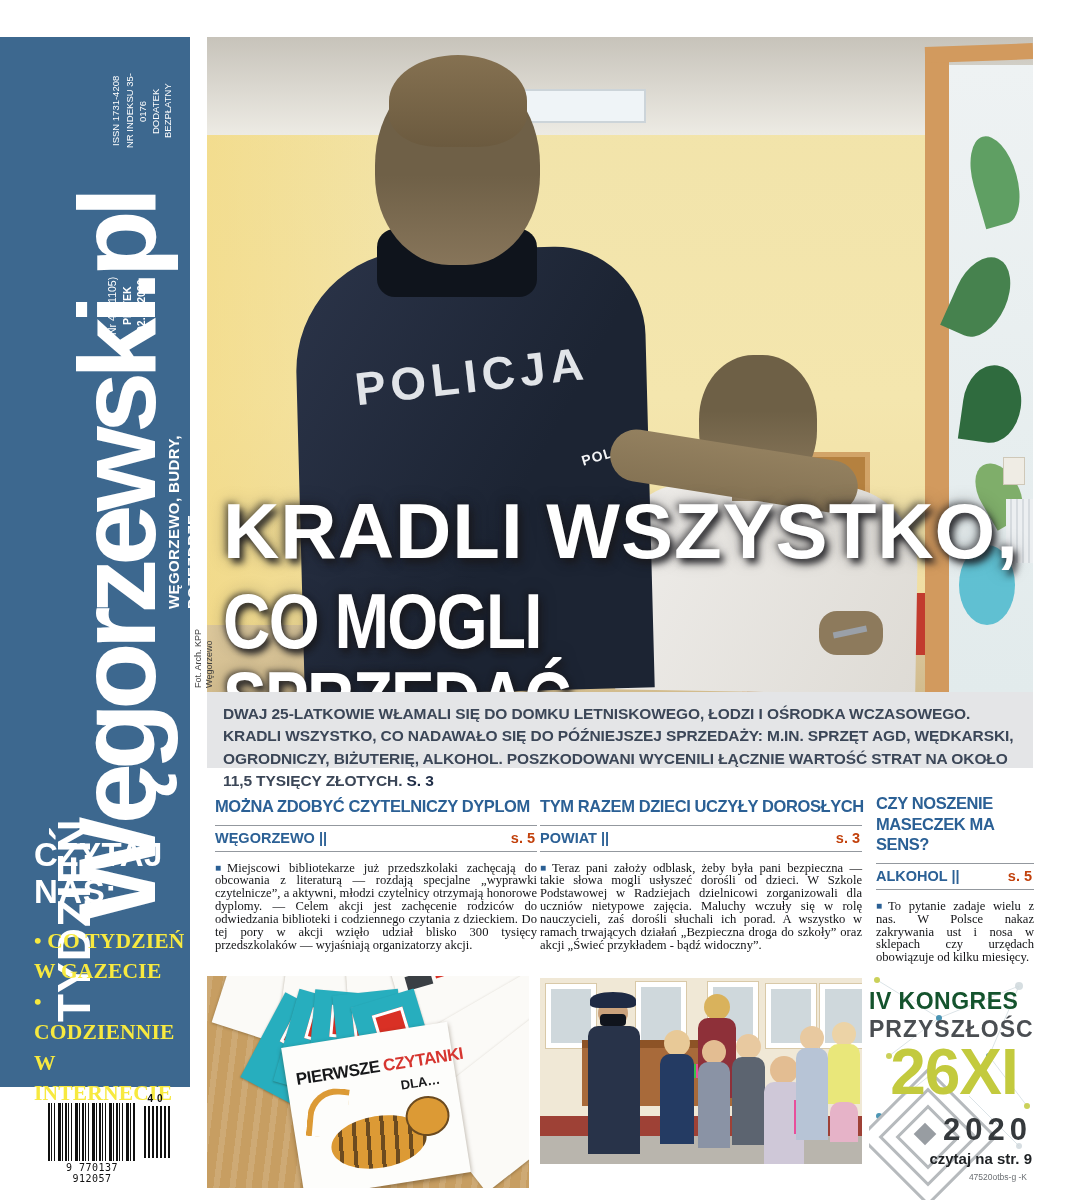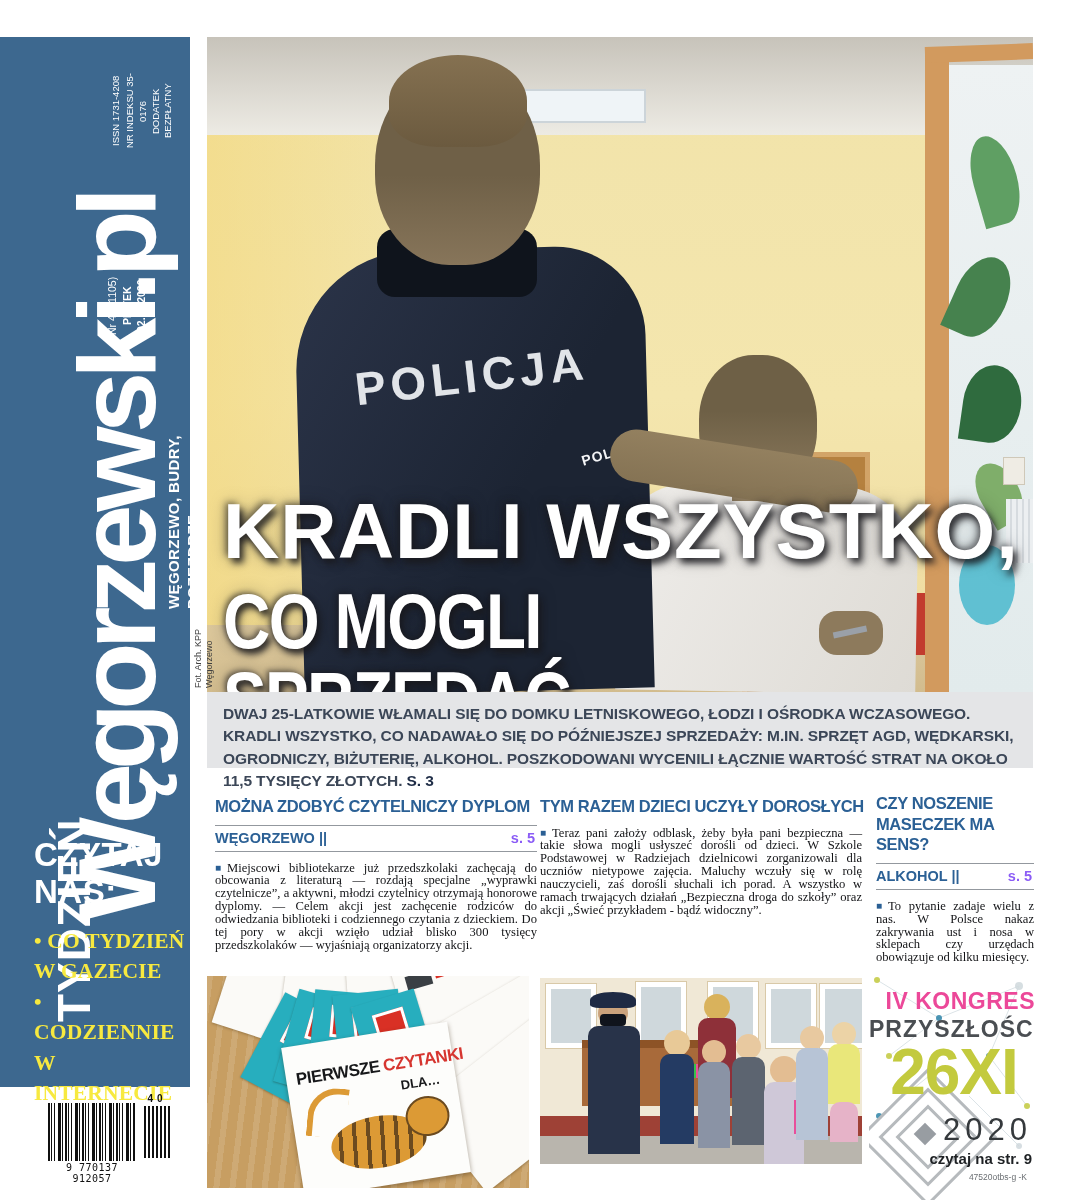--- a/index.html
+++ b/index.html
@@ -93,21 +93,21 @@
   .col{position:absolute;top:796px;}
   #col1{left:215px;width:322px;}
   #col2{left:540px;width:322px;}
   #col3{left:876px;width:158px;top:793px;}
   .atitle{font-size:16.5px;font-weight:800;color:#2b6095;letter-spacing:-.4px;line-height:1.25;
           white-space:nowrap;margin:0 0 8px;}
   #col3 .atitle{white-space:normal;}
   .kicker{display:flex;justify-content:space-between;align-items:baseline;
     border-top:1.5px solid #93989e;border-bottom:1.5px solid #93989e;
     padding:4px 2px 5px 0;font-size:14.5px;font-weight:800;color:#2b6095;}
-  .kicker .pagenum{color:#8b5cf6;margin-left:16px;}
+  .kicker .pagenum{color:#c2410c;margin-left:16px;}
   .abody{margin:10px 0 0;font-family:"Liberation Serif",serif;font-size:12.6px;line-height:1.02;
          text-align:justify;color:#121316;}
   .mk{color:#2a5f94;font-size:10px;font-family:"Liberation Sans",sans-serif;display:inline-block;
       transform:translateY(-1px);margin-right:6px;}
   #col3-rule{border-top:1px solid #9aa0a6;margin-top:12px;}
 
   
   #photo-a{left:207px;top:976px;width:322px;height:212px;overflow:hidden;
     background:#c79e62;}
   #photo-a .grain{position:absolute;inset:0;background:repeating-linear-gradient(97deg,rgba(255,255,255,.12) 0 6px,transparent 6px 16px);}
@@ -141,27 +141,27 @@
   .fbody{position:absolute;border-radius:10px 10px 0 0;}
   #officer2-cap{position:absolute;left:2px;top:-4px;width:46px;height:16px;border-radius:50% 50% 20% 20%;background:#1e2a44;}
   #officer2-mask{position:absolute;left:12px;top:18px;width:26px;height:12px;background:#10141c;border-radius:4px;}
   #gift{position:absolute;left:78px;top:68px;width:30px;height:14px;background:#35c24a;border-right:10px solid #e84f9b;}
 
   
   #promo{left:869px;top:966px;width:166px;height:234px;overflow:hidden;background:#fff;}
   #promo svg{position:absolute;left:0;top:0;}
   .dia{position:absolute;border:3px solid #b6babd;transform:rotate(45deg);}
   #dia-fill{position:absolute;left:48px;top:160px;width:16px;height:16px;background:#989da2;transform:rotate(45deg);}
-  #promo .p1{position:absolute;left:0;top:22px;width:100%;text-align:right;font-size:23px;font-weight:800;
-    color:#ec4899;letter-spacing:.5px;}
+  #promo .p1{position:absolute;left:0;top:22px;width:100%;text-align:left;font-size:23px;font-weight:800;
+    color:#14532d;letter-spacing:.5px;}
   #promo .p2{position:absolute;left:0;top:50px;width:100%;text-align:center;font-size:23px;font-weight:700;
     color:#4a4e52;letter-spacing:1px;}
   #promo .pdate{position:absolute;left:2px;top:74px;width:100%;text-align:center;font-size:64px;font-weight:800;
     color:#c3ca3e;letter-spacing:-1px;line-height:1;}
-  #promo .pyear{position:absolute;right:3px;top:146px;font-size:31px;font-weight:400;color:#35393c;letter-spacing:5px;}
+  #promo .pyear{position:absolute;right:3px;top:146px;font-size:31px;font-weight:700;color:#35393c;letter-spacing:5px;}
   #promo .pcta{position:absolute;right:3px;top:184px;font-size:15px;font-weight:800;color:#1e2124;}
   #promo .pcode{position:absolute;right:8px;top:206px;font-size:8.5px;color:#6b6f73;}
 </style>
 </head>
 <body>
 
 <div id="page">
 
   <div id="masthead" class="abs">
     <div id="logo" class="vtext">Węgorzewski.pl</div>
@@ -256,20 +256,24 @@
     <h2 class="atitle">MOŻNA ZDOBYĆ CZYTELNICZY DYPLOM</h2>
     <div class="kicker">
       <span>WĘGORZEWO ||</span>
       <span class="pagenum">s. 5</span>
     </div>
     <p class="abody"><span class="mk">■</span><span>Miejscowi bibliotekarze już przedszkolaki zachęcają do obcowania z literaturą — rozdają specjalne „wyprawki czytelnicze”, a aktywni, młodzi czytelnicy otrzymają honorowe dyplomy. — Celem akcji jest zachęcenie rodziców do odwiedzania biblioteki i codziennego czytania z dzieckiem. Do tej pory w akcji wzięło udział blisko 300 tysięcy przedszkolaków — wyjaśniają organizatorzy akcji.</span></p>
   </div>
 
   <div id="col2" class="col">
     <h2 class="atitle">TYM RAZEM DZIECI UCZYŁY DOROSŁYCH</h2>
+    <div class="kicker">
+      <span>POWIAT ||</span>
+      <span class="pagenum">s. 3</span>
+    </div>
     <p class="abody"><span class="mk">■</span><span>Teraz pani założy odblask, żeby była pani bezpieczna — takie słowa mogli usłyszeć dorośli od dzieci. W Szkole Podstawowej w Radziejach dzielnicowi zorganizowali dla uczniów nietypowe zajęcia. Maluchy wczuły się w rolę nauczycieli, zaś dorośli słuchali ich porad. A wszystko w ramach trwających działań „Bezpieczna droga do szkoły” oraz akcji „Świeć przykładem - bądź widoczny”.</span></p>
   </div>
 
   <div id="col3" class="col">
     <h2 class="atitle">CZY NOSZENIE MASECZEK MA SENS?</h2>
     <div class="kicker">
       <span>ALKOHOL ||</span>
       <span class="pagenum">s. 5</span>
     </div>
     <p class="abody"><span class="mk">■</span><span>To pytanie zadaje wielu z nas. W Polsce nakaz zakrywania ust i nosa w sklepach czy urzędach obowiązuje od kilku miesięcy.</span></p>

